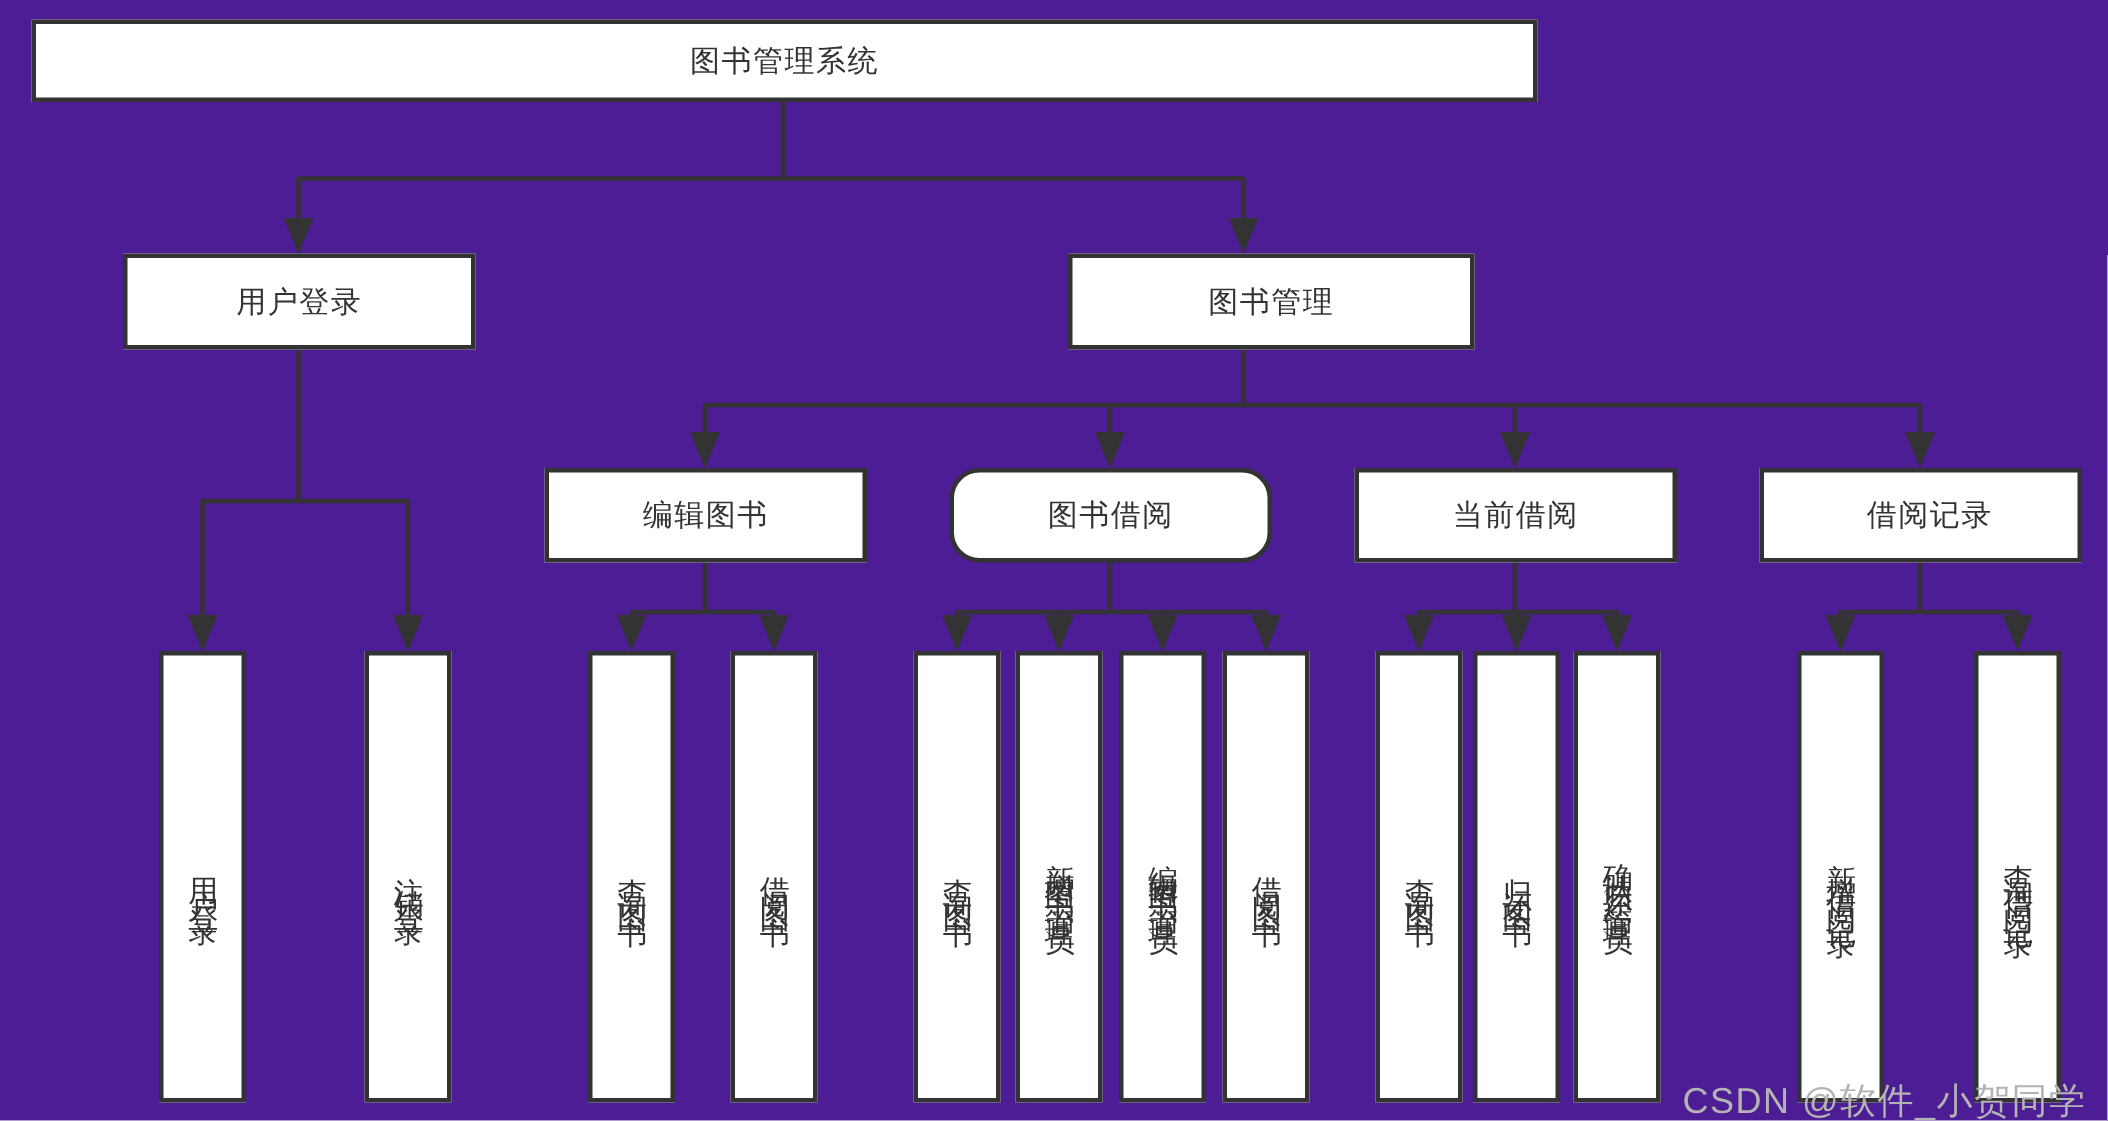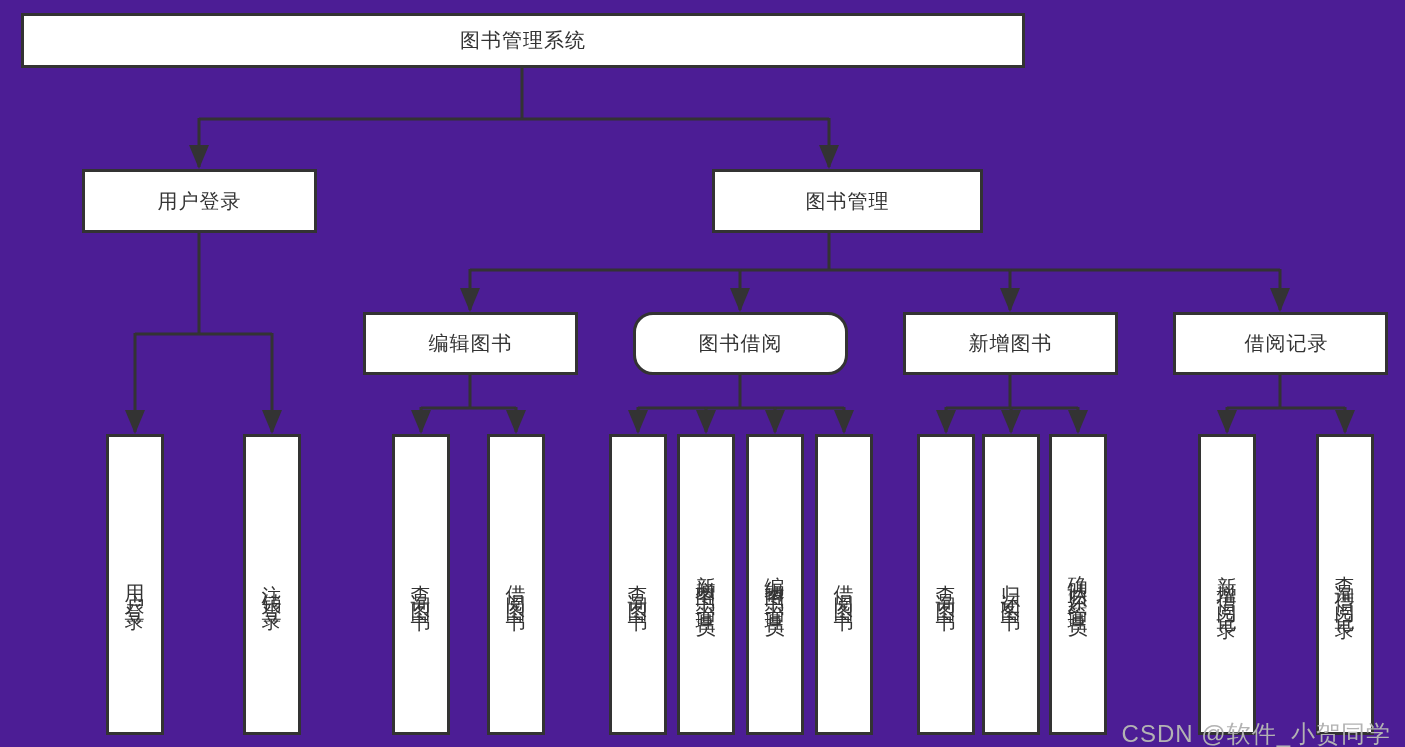--- a/index.html
+++ b/index.html
@@ -134,21 +134,21 @@
     </g>
   </svg>
 
   <div class="box h-box root-box">图书管理系统</div>
 
   <div class="box h-box lvl2-a">用户登录</div>
   <div class="box h-box lvl2-b">图书管理</div>
 
   <div class="box h-box lvl3 lvl3-0">编辑图书</div>
   <div class="box h-box lvl3 lvl3-1">图书借阅</div>
-  <div class="box h-box lvl3 lvl3-2">新增图书</div>
+  <div class="box h-box lvl3 lvl3-2">当前借阅</div>
   <div class="box h-box lvl3 lvl3-3">借阅记录</div>
 
   <div class="box v-box leaf leaf-0">用户登录</div>
   <div class="box v-box leaf leaf-1">注销登录</div>
 
   <div class="box v-box leaf leaf-2">查询图书</div>
   <div class="box v-box leaf leaf-3">借阅图书</div>
 
   <div class="box v-box leaf leaf-4">查询图书</div>
   <div class="box v-box leaf long leaf-5">新增图书（管理员）</div>

